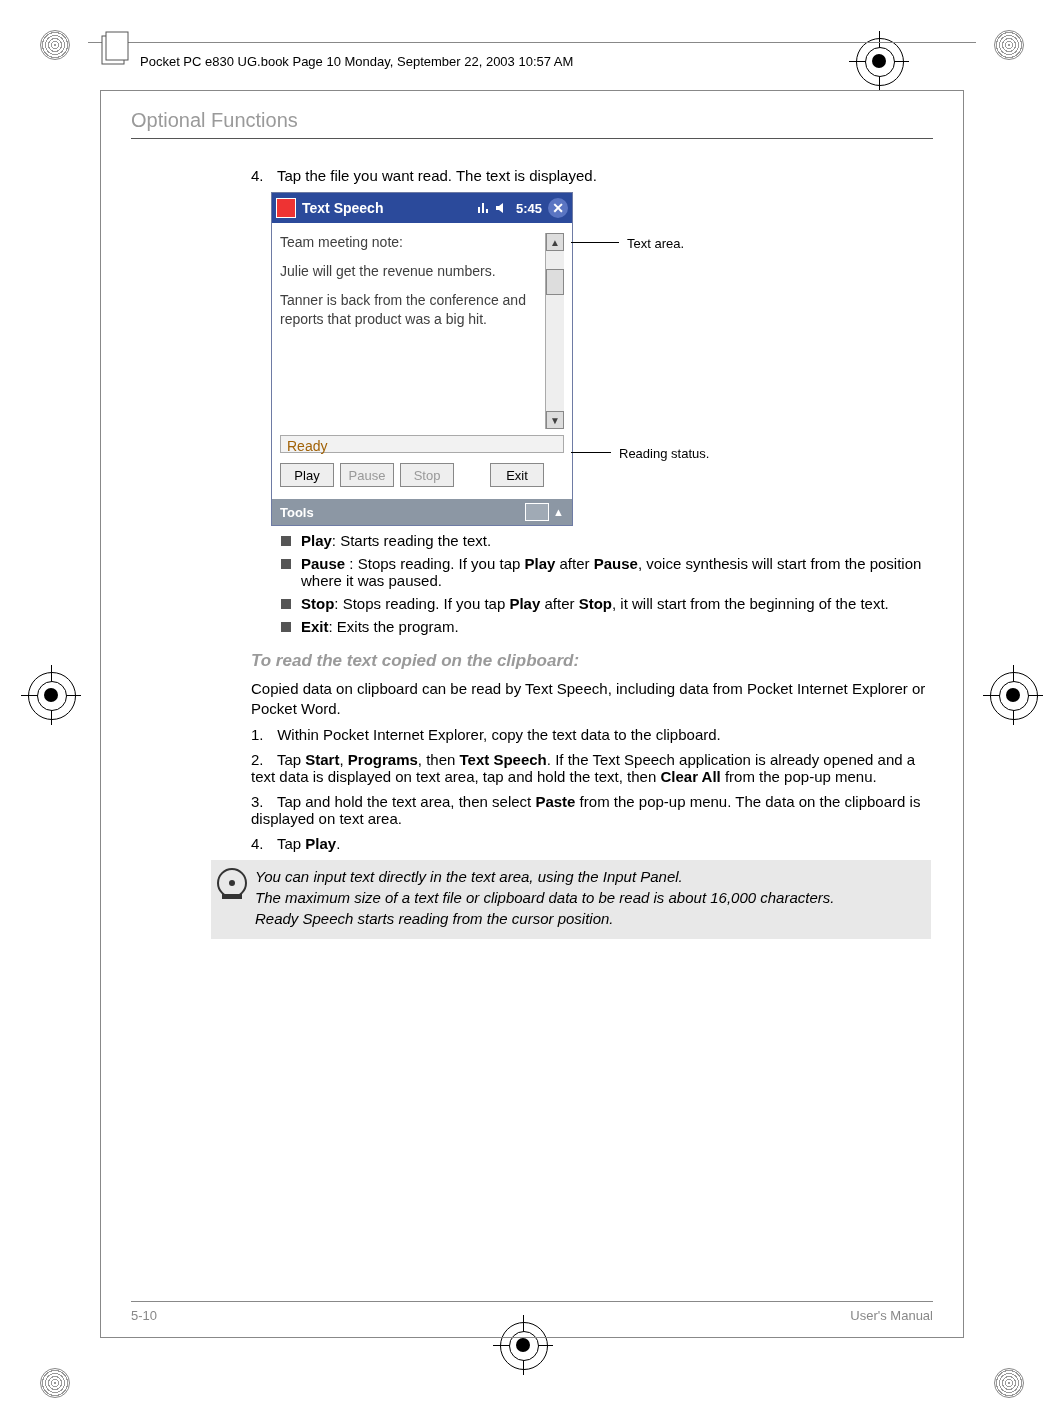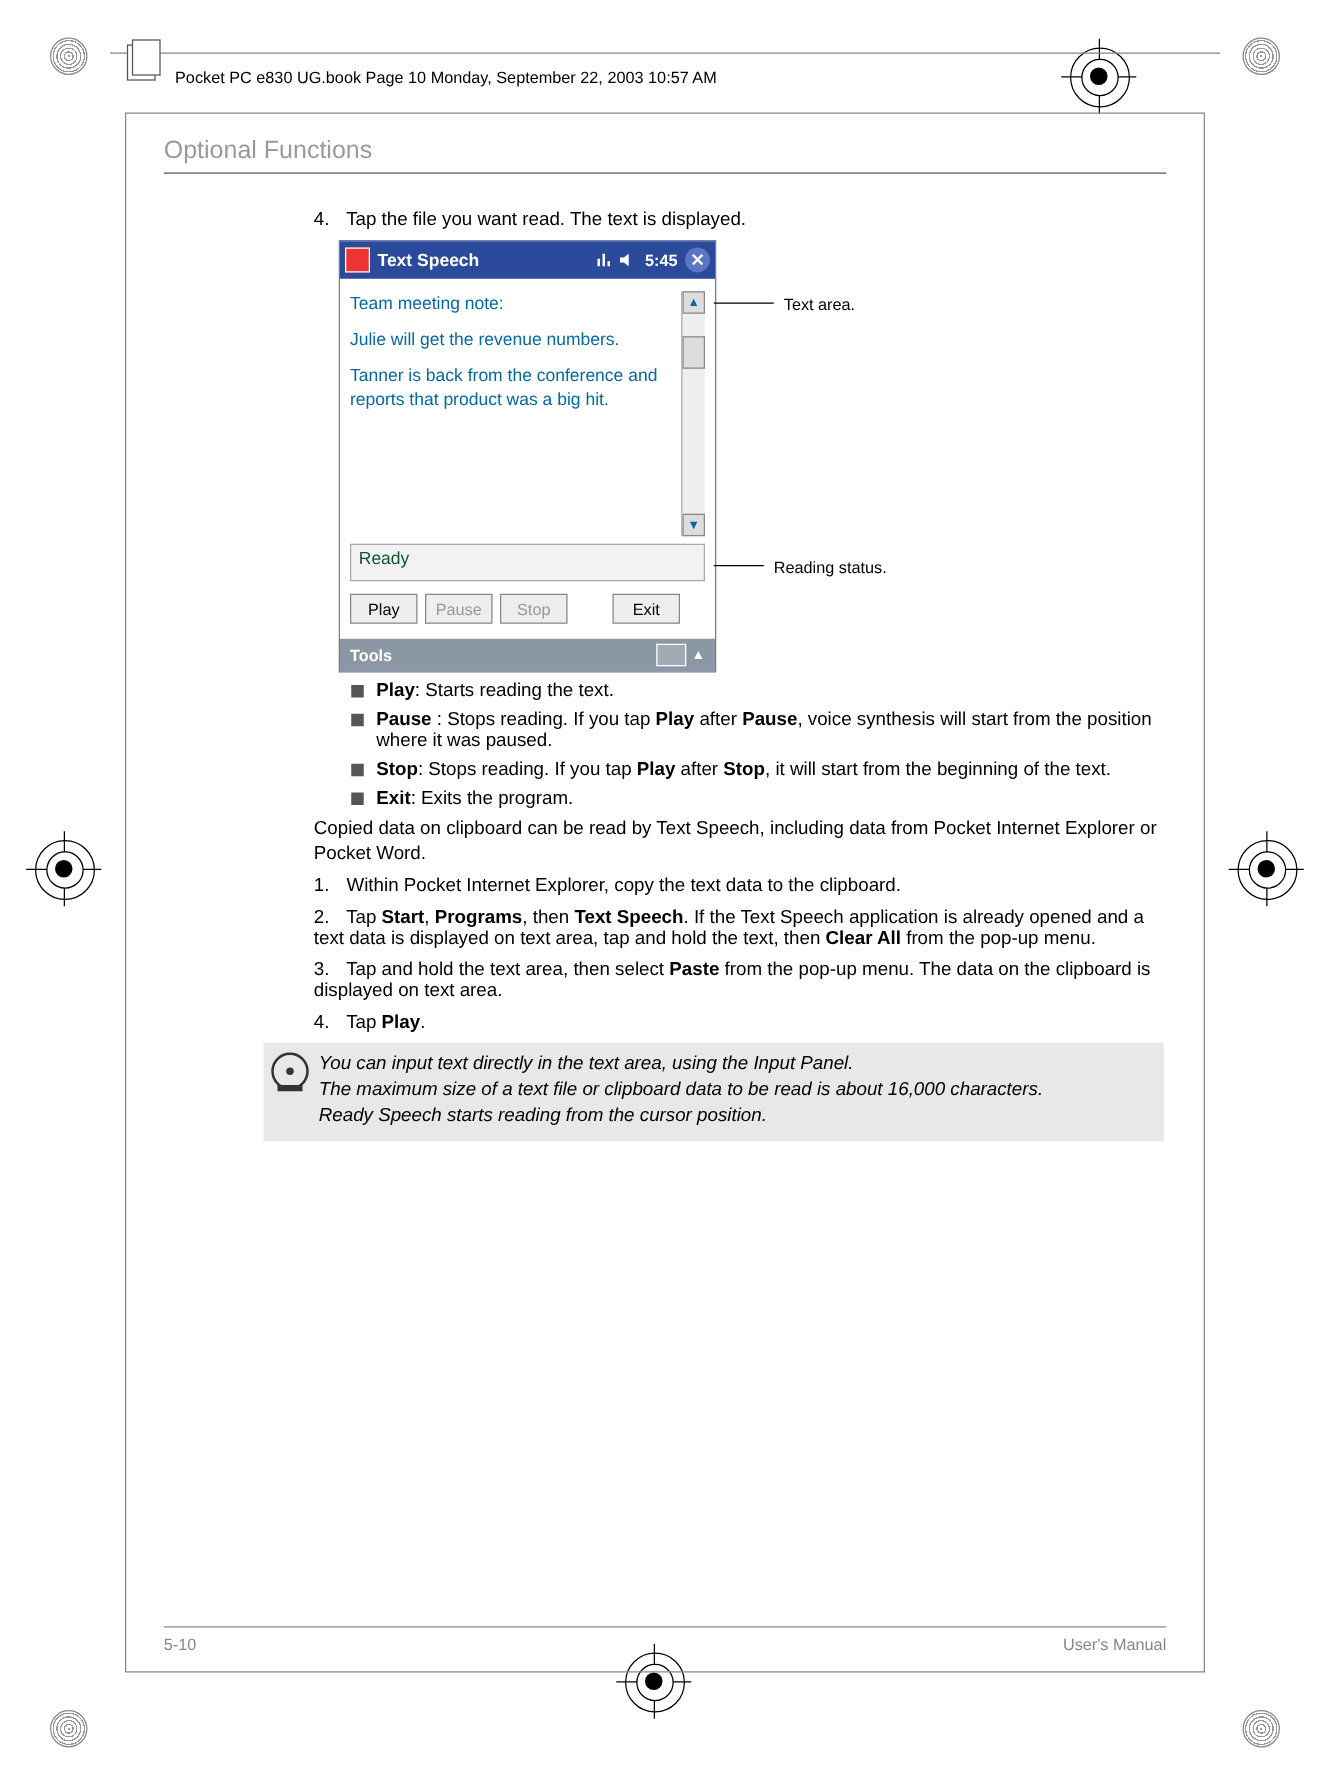--- a/index.html
+++ b/index.html
@@ -68,31 +68,31 @@
   .ppc-title .spacer { flex:1; }
   .ppc-title .sig { width:14px; height:14px; margin:0 2px; }
   .ppc-title .spk { width:14px; height:14px; margin:0 2px; }
   .ppc-title .time { font-size:13px; margin:0 6px;}
   .ppc-title .close {
     width:20px; height:20px; border-radius:50%; background:#5a75c2; color:#fff;
     display:flex; align-items:center; justify-content:center; font-weight:bold; font-size:14px;
   }
   .ppc-body { position:relative; }
   .ppc-text-area {
-    margin:10px 8px 6px 8px; height:196px; position:relative; font-size:14px; color:#0369a1;
+    margin:10px 8px 6px 8px; height:196px; position:relative; font-size:14px; color:#404040;
     font-family: Tahoma, Arial, sans-serif;
   }
   .ppc-text-area .txt { width:258px; line-height:1.35;}
   .ppc-scrollbar {
     position:absolute; top:0; right:0; width:18px; height:196px; background:#eee; border-left:1px solid #aaa;
   }
   .sb-btn { width:18px; height:18px; background:#ddd; border:1px solid #888; box-sizing:border-box; display:flex; align-items:center; justify-content:center; font-size:10px;}
   .sb-thumb { position:absolute; top:36px; width:18px; height:26px; background:#ddd; border:1px solid #888; box-sizing:border-box; left:0;}
   .ppc-status {
-    margin:6px 8px 0 8px; height:30px; border:1px solid #aaa; background:#f2f2f2; color:#14532d;
+    margin:6px 8px 0 8px; height:18px; border:1px solid #aaa; background:#f2f2f2; color:#a16207;
     padding:2px 6px; font-size:14px; box-sizing:border-box;
   }
   .ppc-buttons { display:flex; gap:6px; margin:10px 8px 12px 8px; }
   .ppc-buttons button {
     width:54px; height:24px; font-size:13px; background:#eee; border:1px solid #888; font-family: Tahoma, Arial, sans-serif;
   }
   .ppc-buttons button:disabled { color:#999; }
   .ppc-buttons .gap { width:24px; }
   .ppc-tools {
     height:26px; background:#8c97a4; color:#fff; font-weight:bold; font-size:13px;
@@ -251,20 +251,21 @@
       <div class="item">
         <div class="sq-bullet"></div>
         <div class="txt"><b>Stop</b><span>: Stops reading. If you tap </span><b>Play</b><span> after </span><b>Stop</b><span>, it will start from the beginning of the text.</span></div>
       </div>
       <div class="item">
         <div class="sq-bullet"></div>
         <div class="txt"><b>Exit</b><span>: Exits the program.</span></div>
       </div>
     </div>
 
+    <div class="sub-heading">To read the text copied on the clipboard:</div>
     <div class="body-para">Copied data on clipboard can be read by Text Speech, including data from Pocket Internet Explorer or Pocket Word.</div>
 
     <div class="ol-step">
       <span class="num">1.</span>
       <span>Within Pocket Internet Explorer, copy the text data to the clipboard.</span>
     </div>
     <div class="ol-step">
       <span class="num">2.</span>
       <span><span>Tap </span><b>Start</b><span>, </span><b>Programs</b><span>, then </span><b>Text Speech</b><span>. If the Text Speech application is already opened and a text data is displayed on text area, tap and hold the text, then </span><b>Clear All</b><span> from the pop-up menu.</span></span>
     </div>

